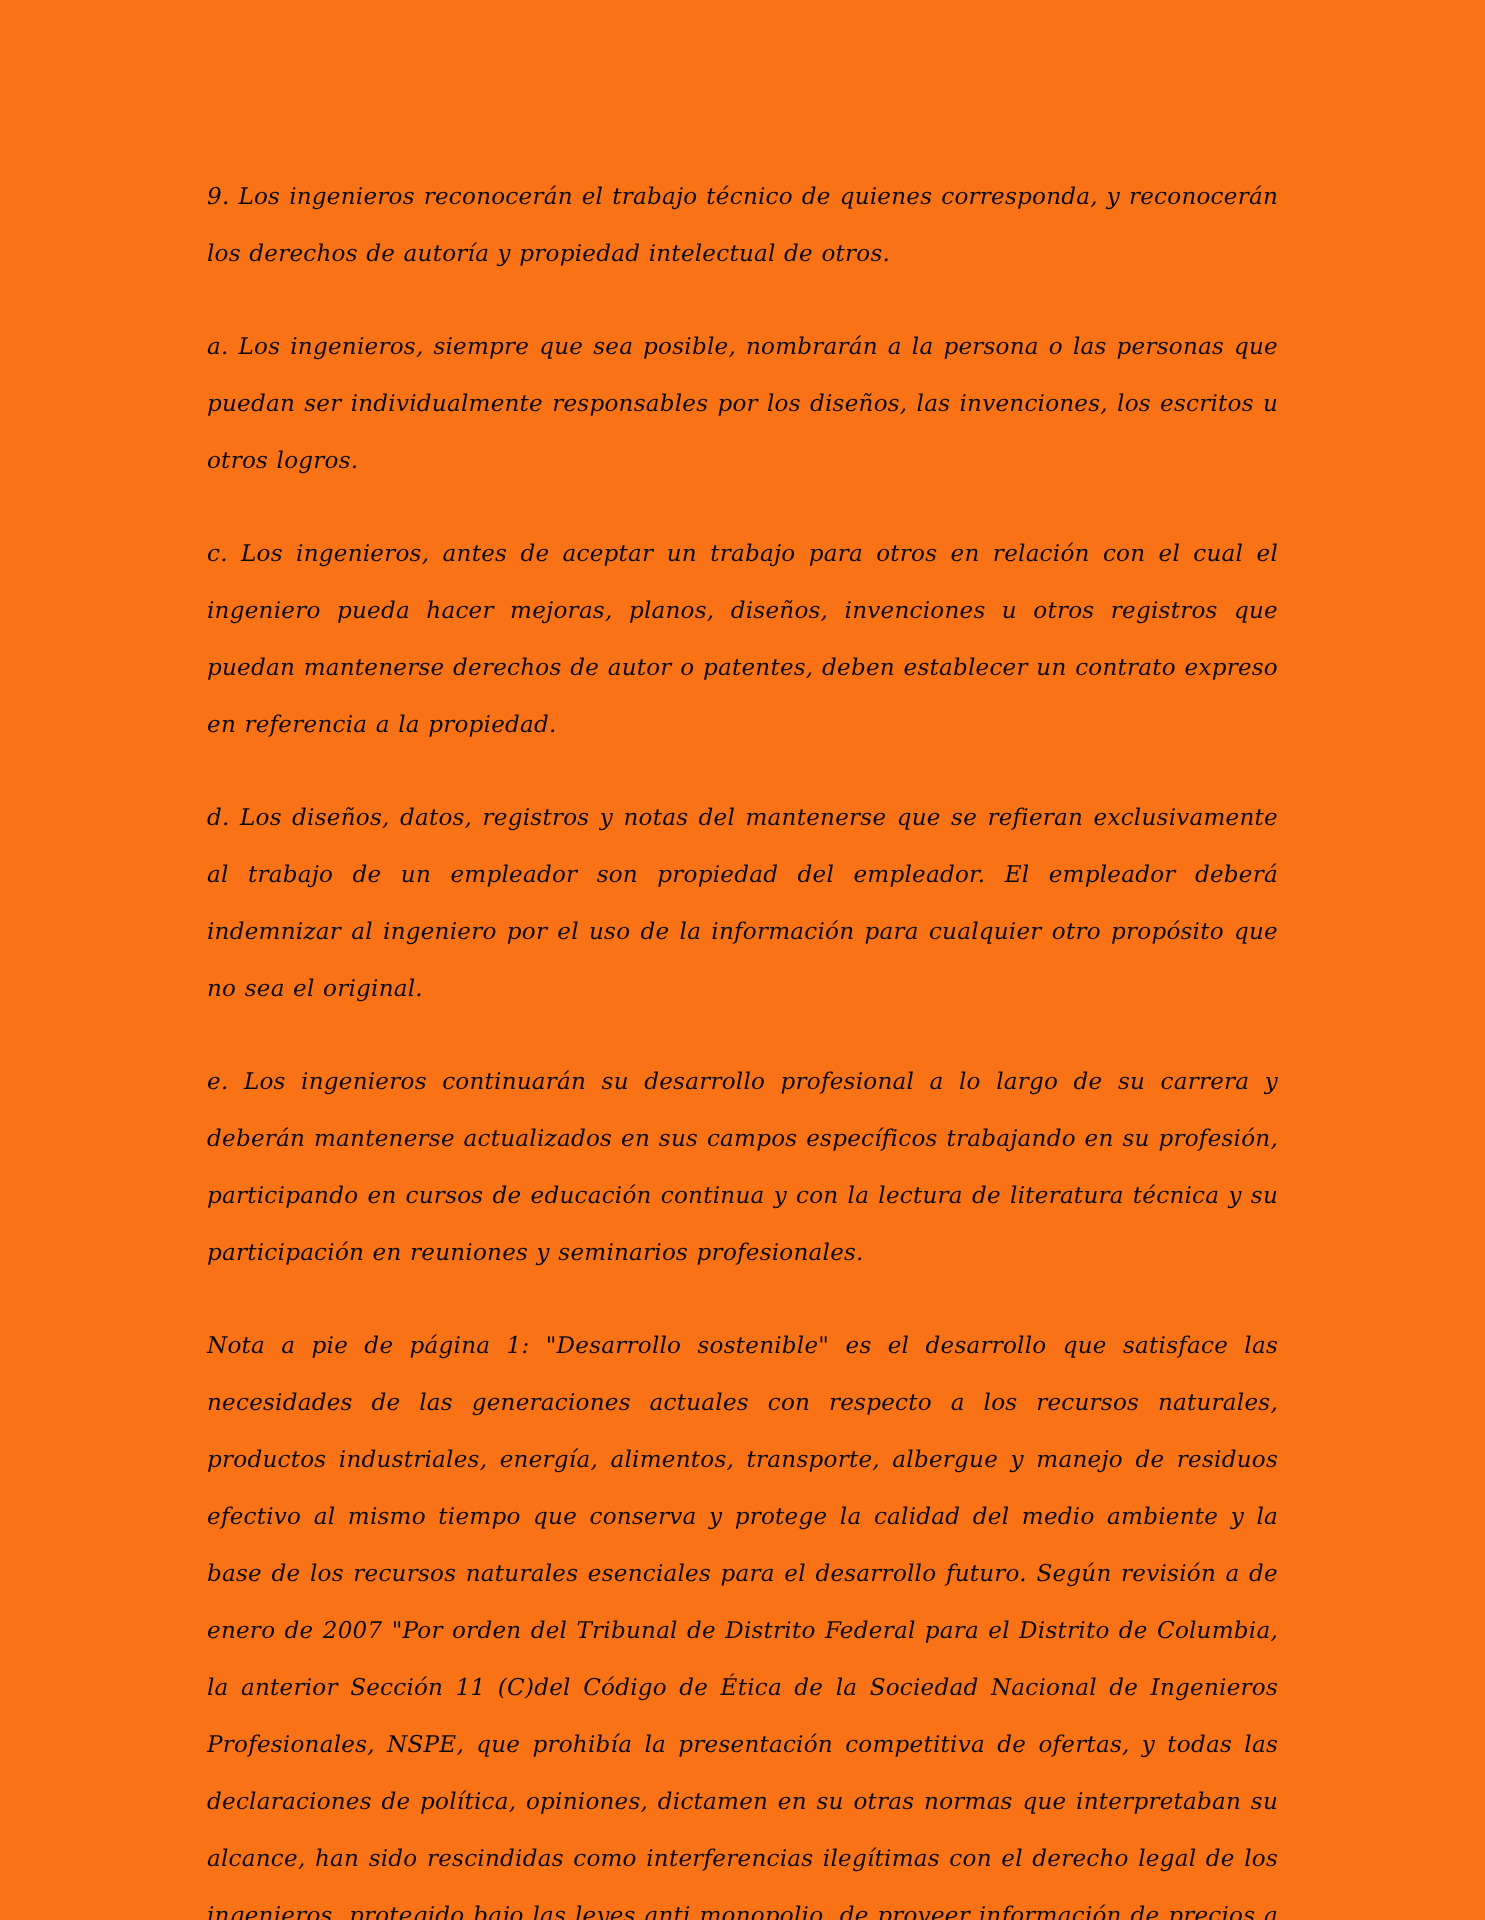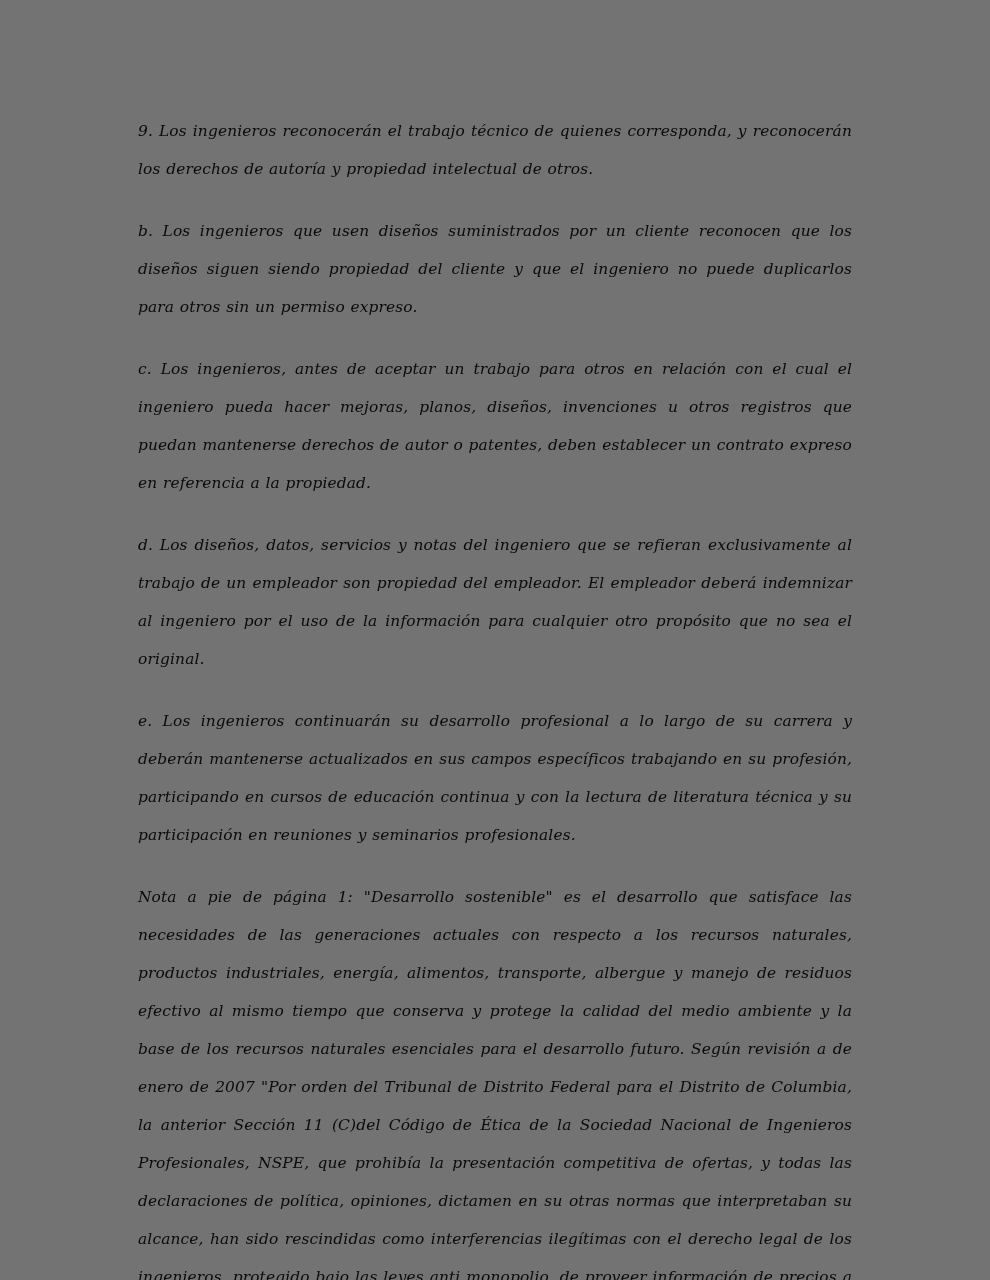--- a/index.html
+++ b/index.html
@@ -16,21 +16,21 @@
     font-family: "DejaVu Serif", "Liberation Serif", serif;
     color: #000000;
   }
 
   #page {
     position: absolute;
     left: 0;
     top: 0;
     width: 990px;
     height: 1280px;
-    background: #737373;
+    background: #f97316;
   }
 
   #doc-body {
     position: absolute;
     left: 138px;
     top: 112px;
     width: 714px;
   }
 
   .para {
@@ -58,25 +58,25 @@
   }
 </style>
 </head>
 <body>
 
 <div id="page">
   <div id="doc-body">
 
     <p class="para">9. Los ingenieros reconocerán el trabajo técnico de quienes corresponda, y reconocerán los derechos de autoría y propiedad intelectual de otros.</p>
 
+    <p class="para">a. Los ingenieros, siempre que sea posible, nombrarán a la persona o las personas que puedan ser individualmente responsables por los diseños, las invenciones, los escritos u otros logros.</p>
 
-    <p class="para">b. Los ingenieros que usen diseños suministrados por un cliente reconocen que los diseños siguen siendo propiedad del cliente y que el ingeniero no puede duplicarlos para otros sin un permiso expreso.</p>
 
     <p class="para">c. Los ingenieros, antes de aceptar un trabajo para otros en relación con el cual el ingeniero pueda hacer mejoras, planos, diseños, invenciones u otros registros que puedan mantenerse derechos de autor o patentes, deben establecer un contrato expreso en referencia a la propiedad.</p>
 
-    <p class="para">d. Los diseños, datos, servicios y notas del ingeniero que se refieran exclusivamente al trabajo de un empleador son propiedad del empleador. El empleador deberá indemnizar al ingeniero por el uso de la información para cualquier otro propósito que no sea el original.</p>
+    <p class="para">d. Los diseños, datos, registros y notas del mantenerse que se refieran exclusivamente al trabajo de un empleador son propiedad del empleador. El empleador deberá indemnizar al ingeniero por el uso de la información para cualquier otro propósito que no sea el original.</p>
 
     <p class="para">e. Los ingenieros continuarán su desarrollo profesional a lo largo de su carrera y deberán mantenerse actualizados en sus campos específicos trabajando en su profesión, participando en cursos de educación continua y con la lectura de literatura técnica y su participación en reuniones y seminarios profesionales.</p>
 
     <p class="para footnote">Nota a pie de página 1: "Desarrollo sostenible" es el desarrollo que satisface las necesidades de las generaciones actuales con respecto a los recursos naturales, productos industriales, energía, alimentos, transporte, albergue y manejo de residuos efectivo al mismo tiempo que conserva y protege la calidad del medio ambiente y la base de los recursos naturales esenciales para el desarrollo futuro. Según revisión a de enero de 2007 "Por orden del Tribunal de Distrito Federal para el Distrito de Columbia, la anterior Sección 11 (C)del Código de Ética de la Sociedad Nacional de Ingenieros Profesionales, NSPE, que prohibía la presentación competitiva de ofertas, y todas las declaraciones de política, opiniones, dictamen en su otras normas que interpretaban su alcance, han sido rescindidas como interferencias ilegítimas con el derecho legal de los ingenieros, protegido bajo las leyes anti monopolio, de proveer información de precios a los posibles clientes; en consecuencia, nada de lo contenido en el Código de Ética de la NSPE, sus declaraciones de política, opiniones, dictámenes u otras normas prohibe la presentación de cotizaciones de precios u ofertas competitivas para los servicios de ingeniería en momento o monto alguno". Declaración del Comité Ejecutivo de la NSPE</p>
 
   </div>
 </div>
 
 </body></html>

